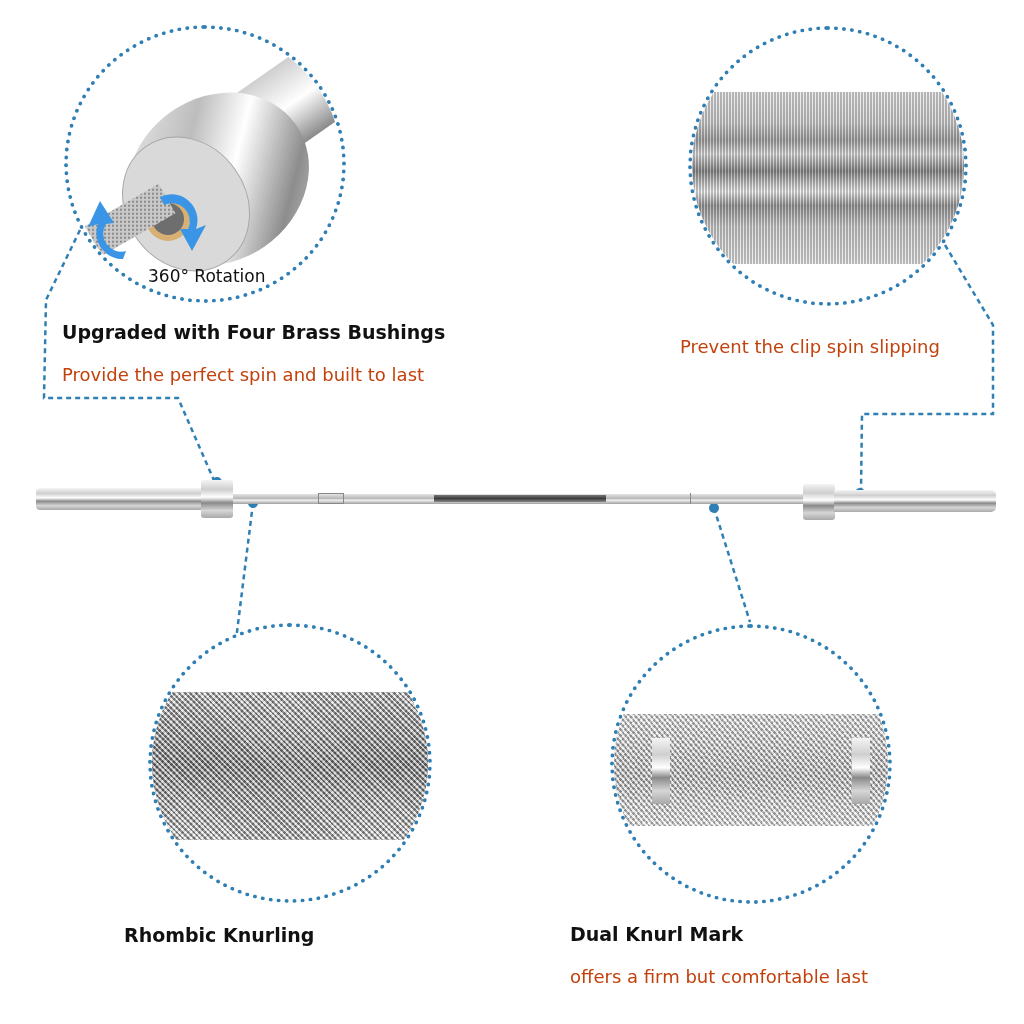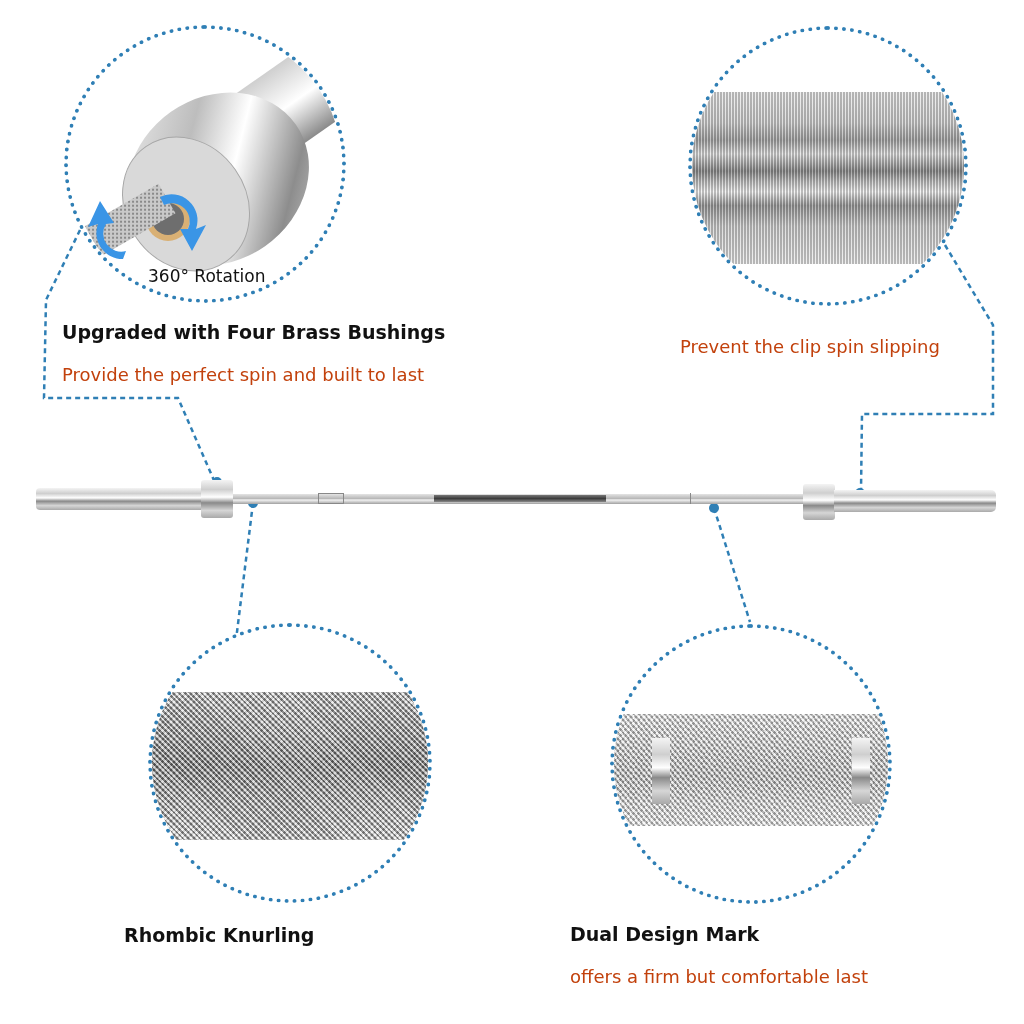--- a/index.html
+++ b/index.html
@@ -120,15 +120,15 @@
 <div class="caption" style="left:124px;top:923px;width:320px;">
   <div class="t">Rhombic Knurling</div>
 </div>
 
 <div class="circle" style="left:610px;top:624px;width:282px;height:280px;">
   <div class="knurl2" style="top:86px;height:112px;"></div>
   <div class="abs chrome" style="left:38px;top:110px;width:18px;height:66px;"></div>
   <div class="abs chrome" style="left:238px;top:110px;width:18px;height:66px;"></div>
 </div>
 <div class="caption" style="left:570px;top:922px;width:354px;">
-  <div class="t">Dual Design Mark</div>
+  <div class="t">Dual Knurl Mark</div>
   <div class="s">offers a firm but comfortable last</div>
 </div>
 
 </body></html>

